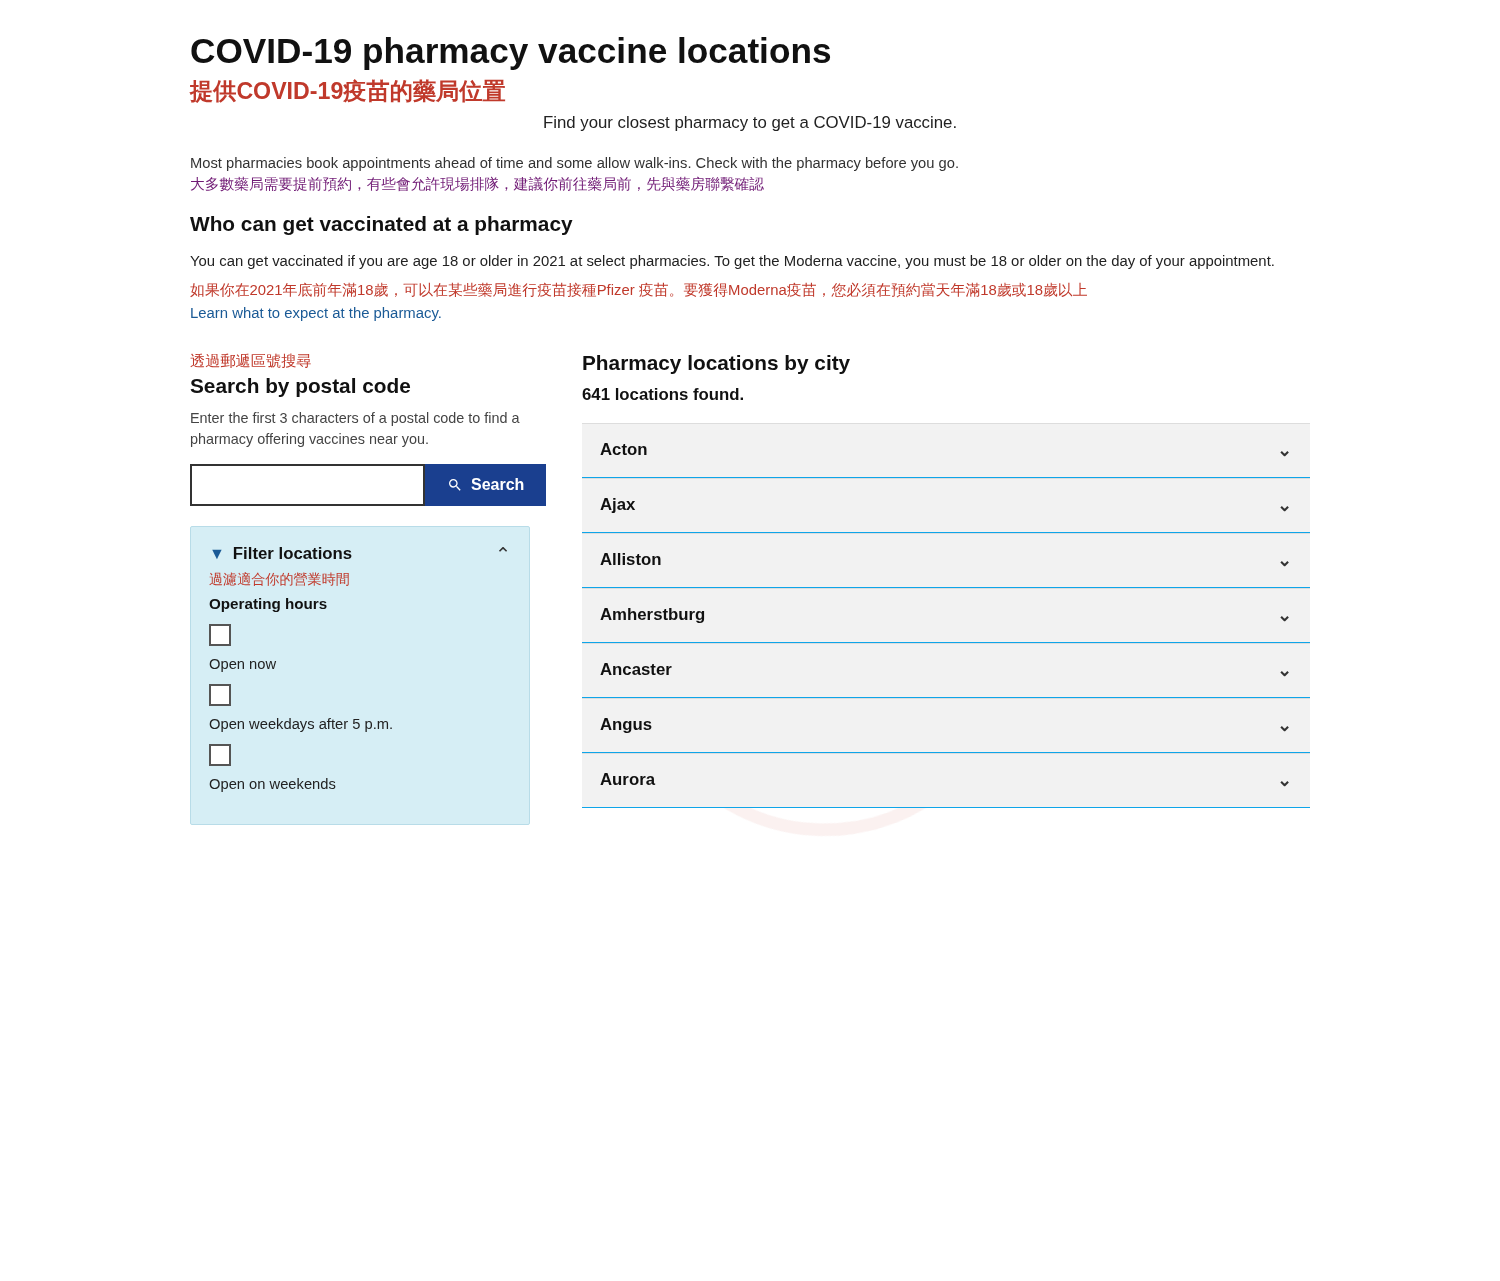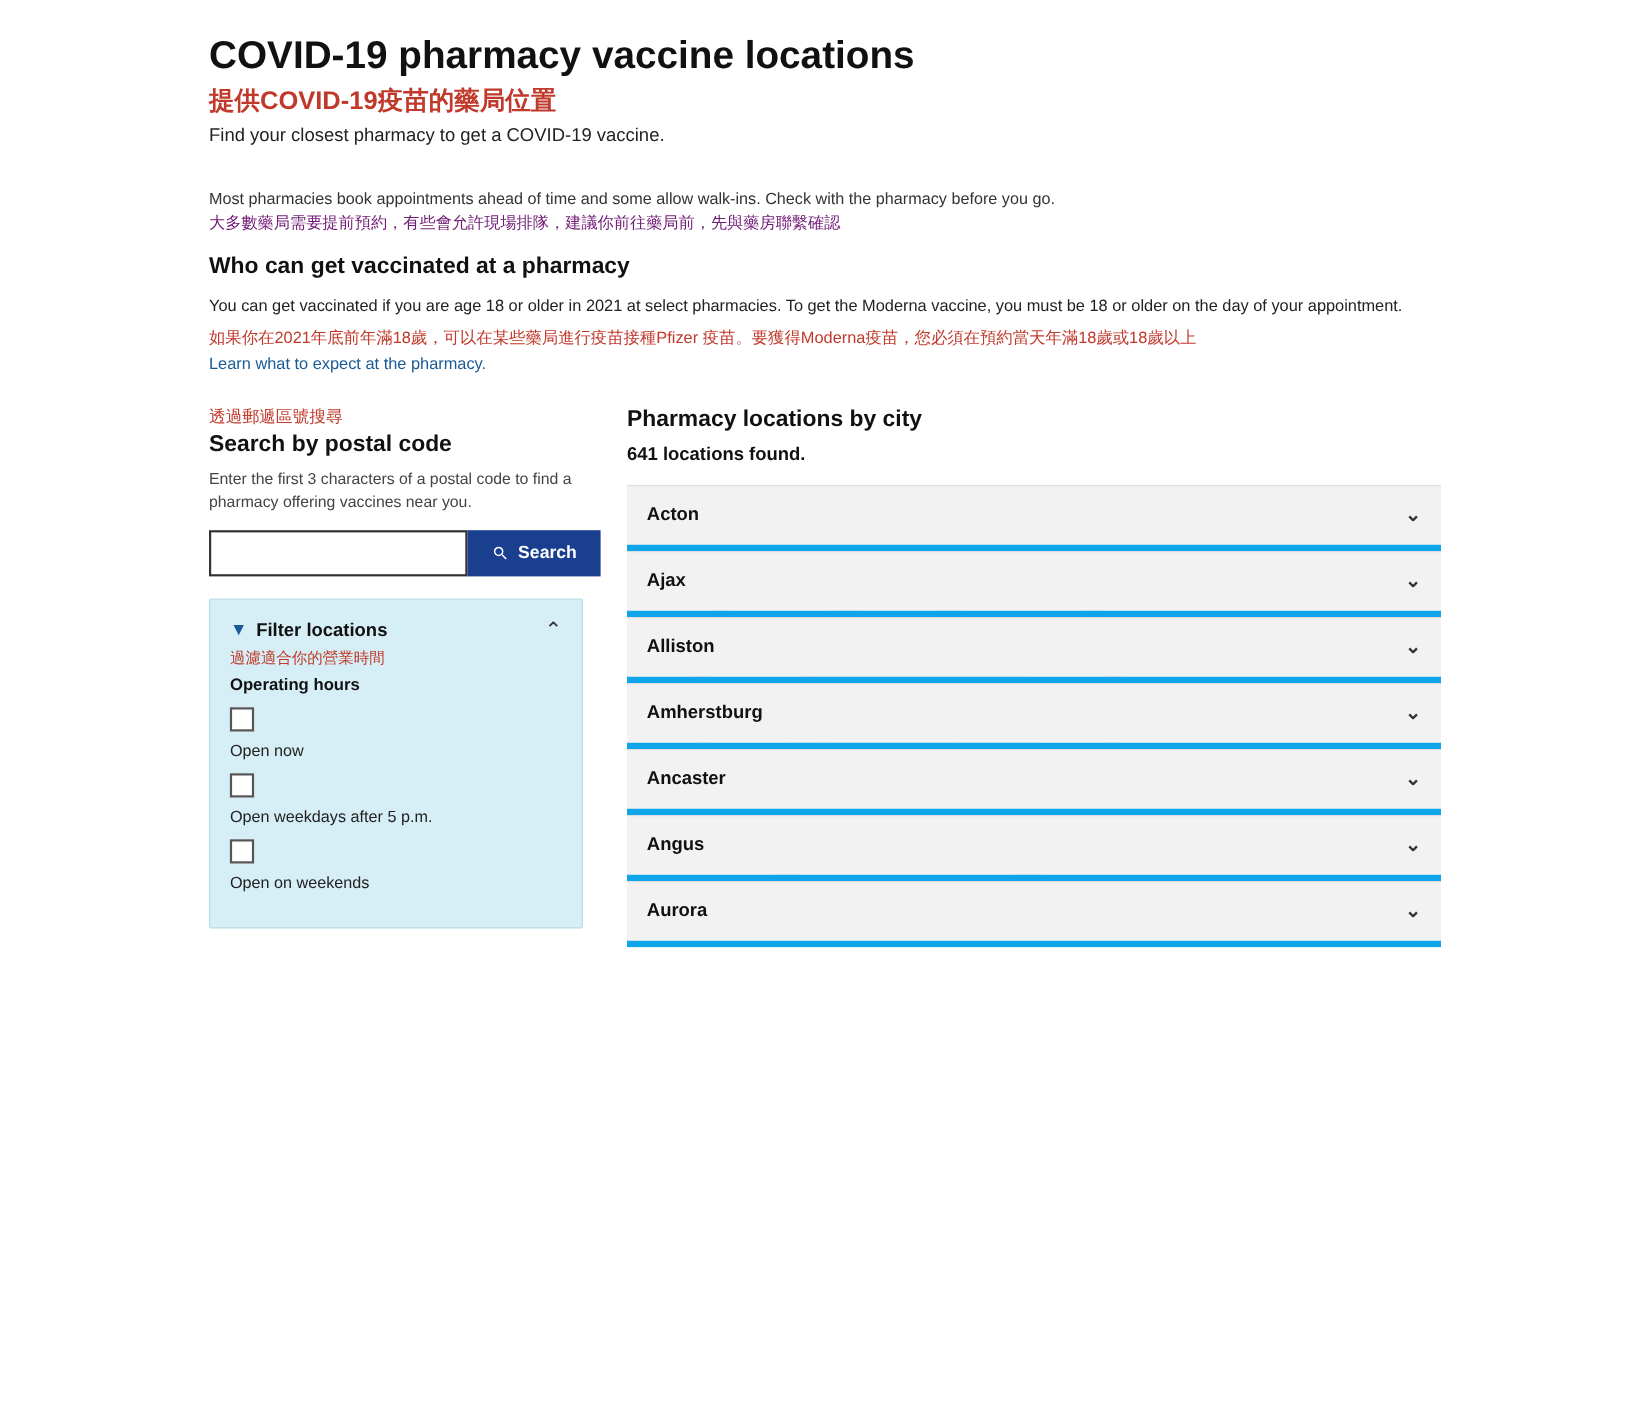--- a/index.html
+++ b/index.html
@@ -43,21 +43,22 @@
     .chinese-title {
       font-size: 1.45rem;
       font-weight: 700;
       color: #c0392b;
       margin-bottom: 6px;
     }
 
     .subtitle {
       font-size: 1.05rem;
       color: #222;
-      margin-bottom: 40px;
+      margin-bottom: 22px;
+      text-align: center;
     }
 
     .info-text {
       font-size: 0.92rem;
       color: #333;
       margin-bottom: 4px;
     }
 
     .info-chinese {
       font-size: 0.92rem;
@@ -89,21 +90,21 @@
     .learn-link {
       color: #1a5a96;
       font-size: 0.93rem;
       text-decoration: none;
       display: block;
       margin-bottom: 30px;
     }
 
     .two-col {
       display: flex;
-      gap: 40px;
+      gap: 52px;
       align-items: flex-start;
     }
 
     .left-col {
       width: 340px;
       flex-shrink: 0;
     }
 
     .right-col {
       flex: 1;
@@ -255,21 +256,21 @@
       font-weight: 700;
       color: #111;
       margin-bottom: 18px;
     }
 
     .city-list {
       list-style: none;
     }
 
     .city-item {
-      border-bottom: 6px solid #0ea5e9;
+      border-bottom: 1px solid #0ea5e9;
     }
 
     .city-item-btn {
       width: 100%;
       background: #f2f2f2;
       border: none;
       border-top: 1px solid #ddd;
       padding: 16px 18px;
       text-align: left;
       font-size: 1.05rem;

